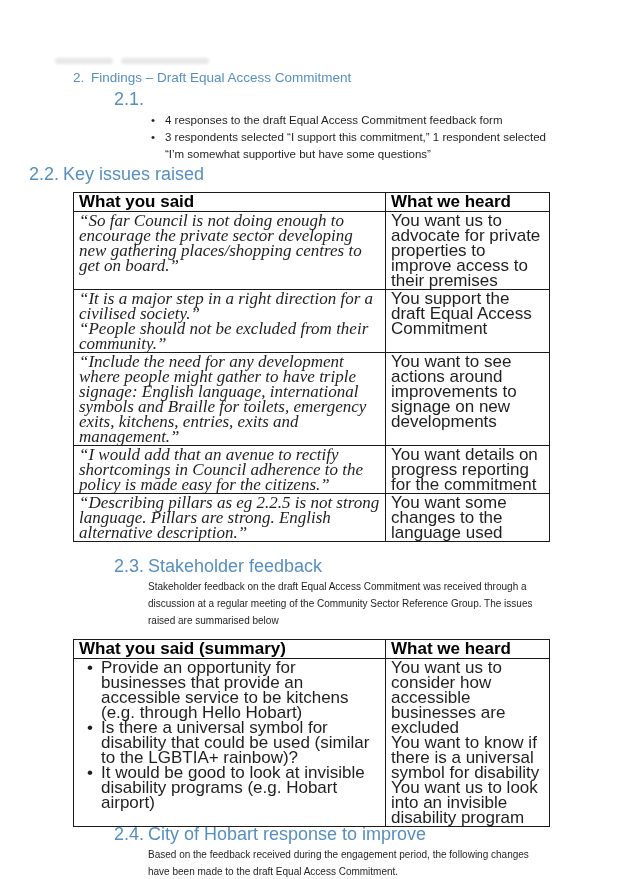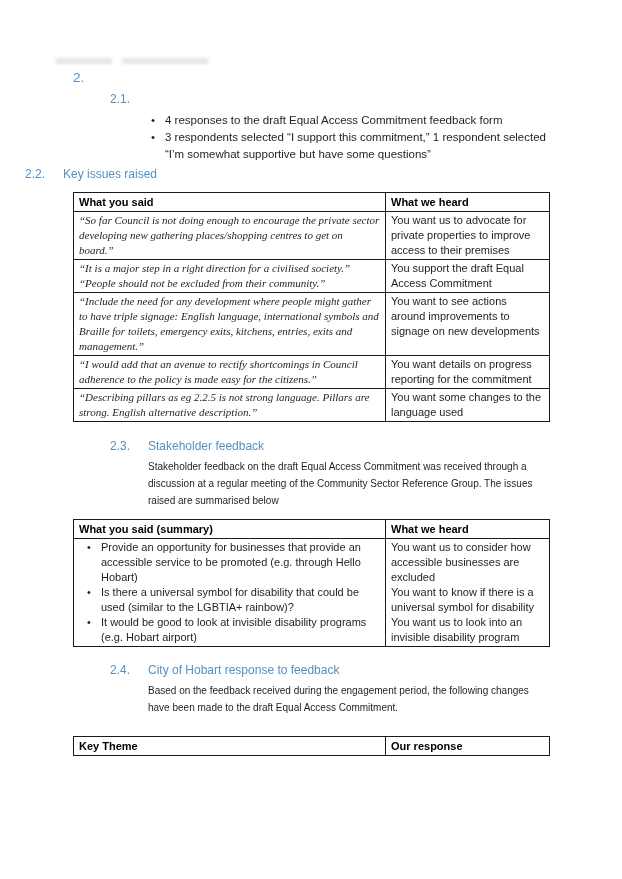--- a/index.html
+++ b/index.html
@@ -14,40 +14,40 @@
   }
   .content { position:absolute; top:70px; left:0; right:0; }
 
   
   .artifact { position:absolute; top:58px; left:55px; height:6px; display:flex; gap:8px; }
   .artifact span { display:block; height:6px; background:#c9c9c9; opacity:.45; filter:blur(1.6px); border-radius:3px; }
   .artifact .a1 { width:58px; } .artifact .a2 { width:88px; }
 
   .h2row { margin-left:73px; display:flex; font-size:13.5px; line-height:16px; color:#568fc0; }
   .h2row .num { width:18px; flex:0 0 18px; }
-  .h3row { margin-left:110px; display:flex; font-size:12px; line-height:15px; color:#568fc0; }
+  .h3row { margin-left:110px; display:flex; font-size:18px; line-height:15px; color:#568fc0;text-align:center; }
   .h3row .num { width:38px; flex:0 0 38px; }
   .h3row.h21 { margin-top:6px; }
   .h3row.h22 { margin-top:4px;margin-left:25px; }
   .h3row.h23 { margin-top:17px; }
-  .h3row.h24 { margin-top:16px; }
+  .h3row.h24 { }
 
   ul.bullets { margin:5px 0 0 0; padding:0 0 0 165px; list-style:none; }
   ul.bullets li { position:relative; font-size:11.5px; line-height:17px; width:390px; }
   ul.bullets li::before { content:"\2022"; position:absolute; left:-14px; }
 
   .body-para { margin:4px 0 0 148px; width:403px; font-size:10px; line-height:17px; }
 
   table.tbl { border-collapse:collapse; margin:10px 0 0 73px; table-layout:fixed; width:476px; }
   table.tbl col.c1 { width:312px; }
   table.tbl col.c2 { width:164px; }
   table.tbl th, table.tbl td {
     border:1px solid #1a1a1a;
     vertical-align:top;
-    font-size:11px;
+    font-size:17px;
     padding:1px 5px;
   }
   table.tbl th { text-align:left; font-weight:bold; line-height:16px; color:#000; }
   table.tbl td { line-height:15px; }
   td.said p, td.heard p { margin:0; }
   td.said p { font-style:italic;font-family:Liberation Serif, serif; }
 
   td.said ul { margin:0; padding:0 0 0 22px; list-style:none; }
   td.said ul li { position:relative; line-height:15px; }
   td.said ul li::before { content:"\2022"; position:absolute; left:-14px; }
@@ -60,20 +60,21 @@
 <div class="page">
   <div class="artifact">
       <span class="a1"></span>
       <span class="a2"></span>
     </div>
 
   <div class="content">
 
     <div class="h2row">
       <span class="num">2.</span>
+      <span>Findings – Draft Equal Access Commitment</span>
     </div>
 
     <div class="h3row h21">
       <span class="num">2.1.</span>
     </div>
 
     <ul class="bullets">
       <li>4 responses to the draft Equal Access Commitment feedback form</li>
       <li>3 respondents selected “I support this commitment,” 1 respondent selected “I’m somewhat supportive but have some questions”</li>
     </ul>
@@ -150,37 +151,37 @@
           <col class="c2">
         </colgroup>
       <tbody>
           <tr>
         <th>What you said (summary)</th>
         <th>What we heard</th>
       </tr>
       <tr>
         <td class="said">
           <ul>
-            <li>Provide an opportunity for businesses that provide an accessible service to be promoted (e.g. through Hello Hobart)</li>
+            <li>Provide an opportunity for businesses that provide an accessible service to be kitchens (e.g. through Hello Hobart)</li>
             <li>Is there a universal symbol for disability that could be used (similar to the LGBTIA+ rainbow)?</li>
             <li>It would be good to look at invisible disability programs (e.g. Hobart airport)</li>
           </ul>
         </td>
         <td class="heard">
           <p>You want us to consider how accessible businesses are excluded</p>
           <p>You want to know if there is a universal symbol for disability</p>
           <p>You want us to look into an invisible disability program</p>
         </td>
       </tr>
     </tbody>
       </table>
 
     <div class="h3row h24">
       <span class="num">2.4.</span>
-      <span>City of Hobart response to feedback</span>
+      <span>City of Hobart response to improve</span>
     </div>
 
     <p class="body-para">Based on the feedback received during the engagement period, the following changes have been made to the draft Equal Access Commitment.</p>
 
     <table class="tbl tbl3">
       <colgroup>
           <col class="c1">
           <col class="c2">
         </colgroup>
       <tbody>

